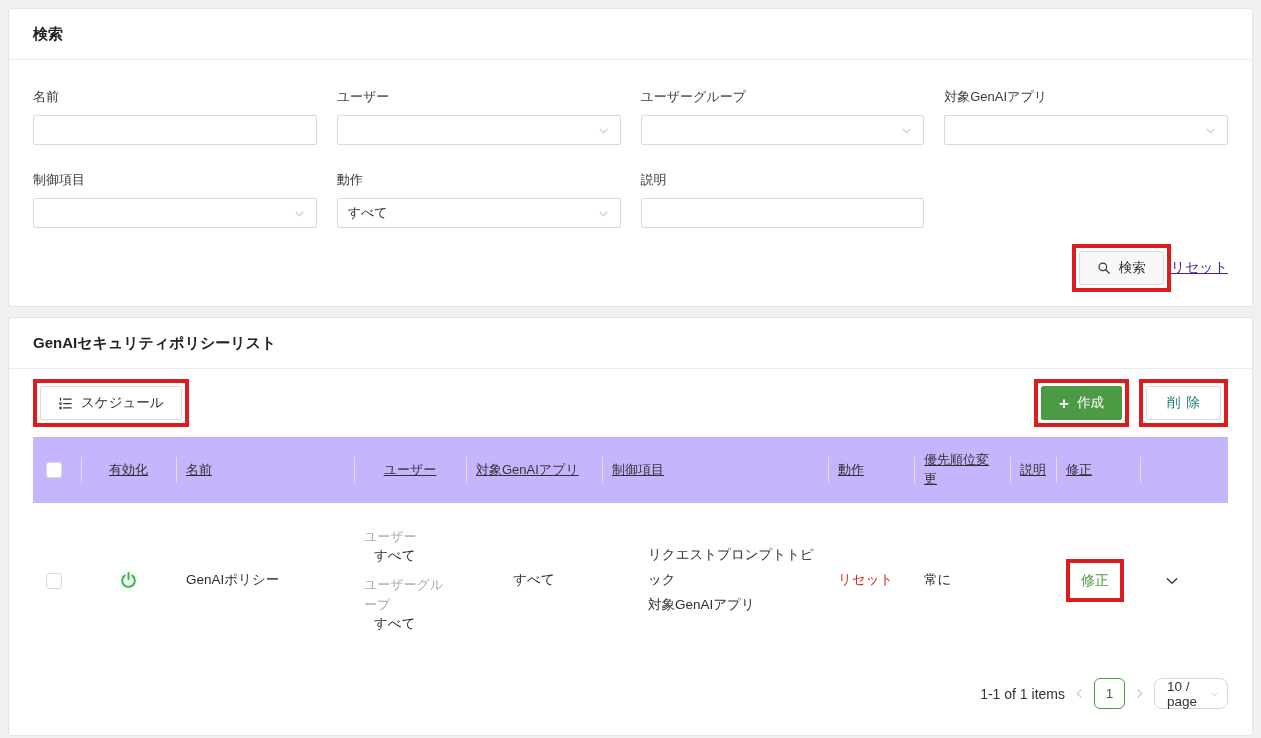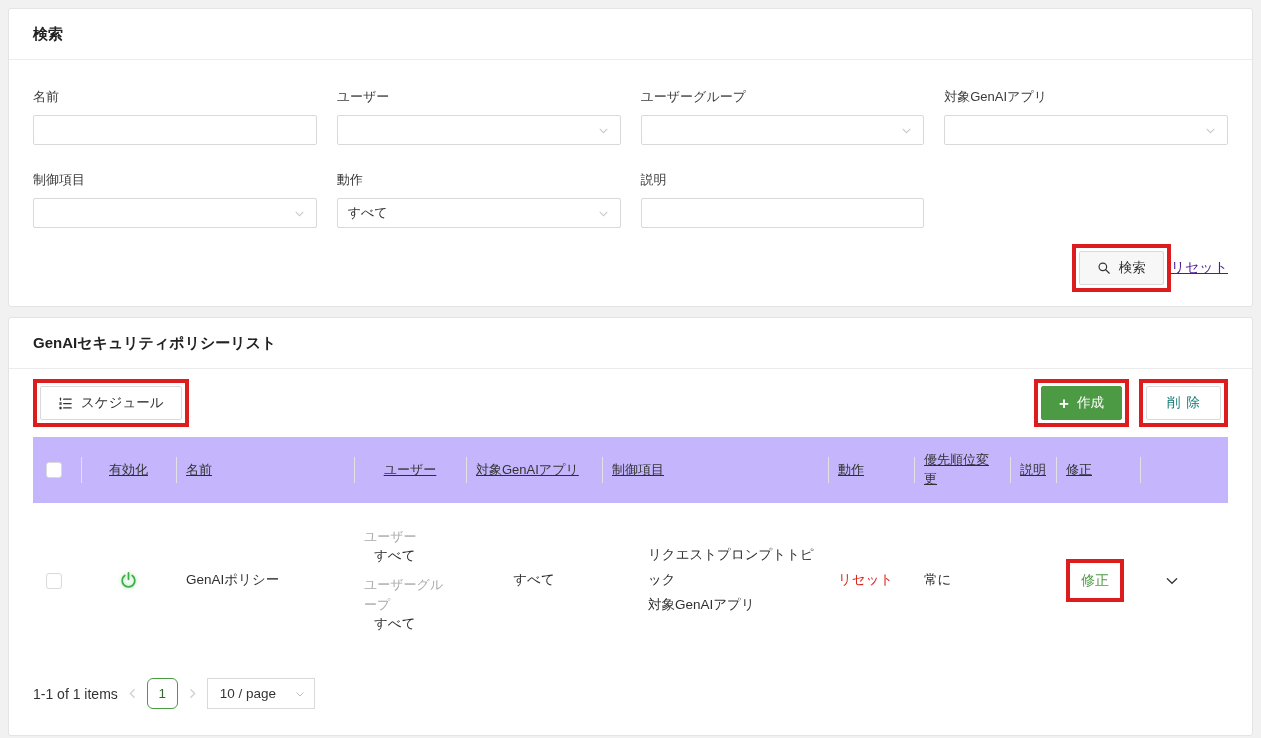--- a/index.html
+++ b/index.html
@@ -49,25 +49,25 @@
   .power-btn{background:none;border:none;padding:0;cursor:pointer;display:flex;filter:drop-shadow(0 0 2px rgba(90,200,100,.55));}
   .user-stack{display:flex;flex-direction:column;width:100%;}
   .sub-label{color:var(--muted);font-size:13px;line-height:1.5;}
   .sub-value{color:var(--text);font-size:13.5px;line-height:1.5;padding-left:10px;}
   .sub-label.mt{margin-top:9px;}
   .ctrl-line{line-height:1.85;margin-left:36px;}
   .action-text{color:var(--danger);}
   .edit-link{color:var(--accent);font-size:14px;text-decoration:none;cursor:pointer;padding:4px 8px;}
   .expand-btn{background:none;border:none;padding:0;margin-left:14px;cursor:pointer;display:flex;}
   
-  .pagination{display:flex;justify-content:flex-start;align-items:center;gap:8px;padding:20px 24px 26px;}
+  .pagination{display:flex;justify-content:flex-end;align-items:center;gap:8px;padding:20px 24px 26px;}
   .pg-summary{font-size:14px;color:#333;}
   .pg-arrow{background:none;border:none;padding:0;display:flex;cursor:default;}
   .pg-page{width:31px;height:31px;border:1px solid var(--accent);border-radius:6px;background:#fff;color:#35682f;font-size:13.5px;font-family:inherit;cursor:pointer;display:flex;align-items:center;justify-content:center;}
-  .pg-size{width:108px;height:31px;border:1px solid var(--border);border-radius:0;background:#fff;display:flex;align-items:center;justify-content:space-between;padding:0 8px 0 12px;font-size:13.5px;color:#333;cursor:pointer;}
+  .pg-size{width:74px;height:31px;border:1px solid var(--border);border-radius:8px;background:#fff;display:flex;align-items:center;justify-content:space-between;padding:0 8px 0 12px;font-size:13.5px;color:#333;cursor:pointer;}
 </style>
 </head>
 <body>
 
 <div class="page">
 
   <section class="card">
     <div class="card-title">検索</div>
     <div class="card-body">
 

